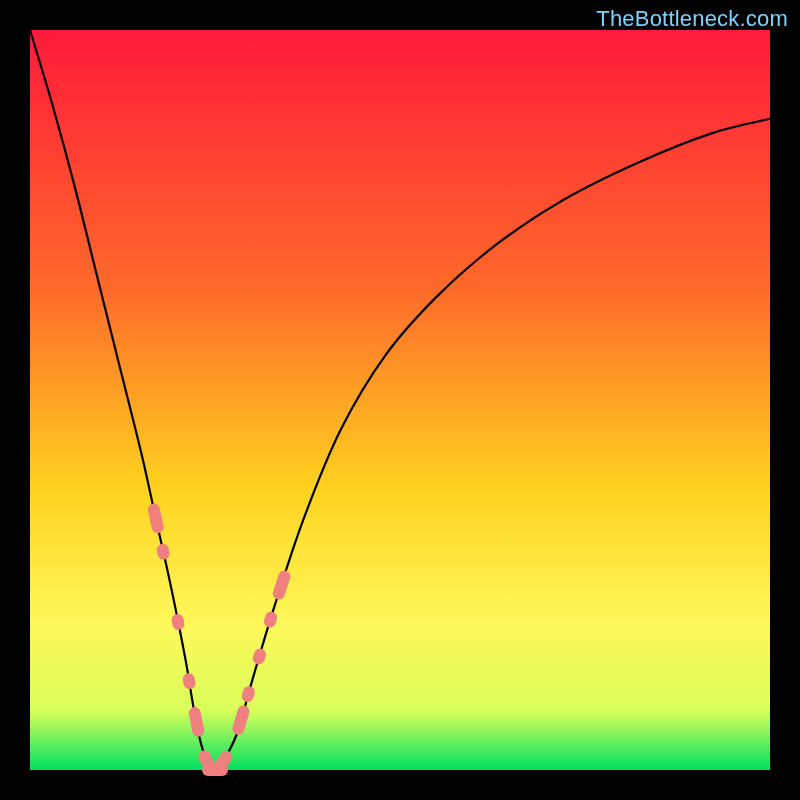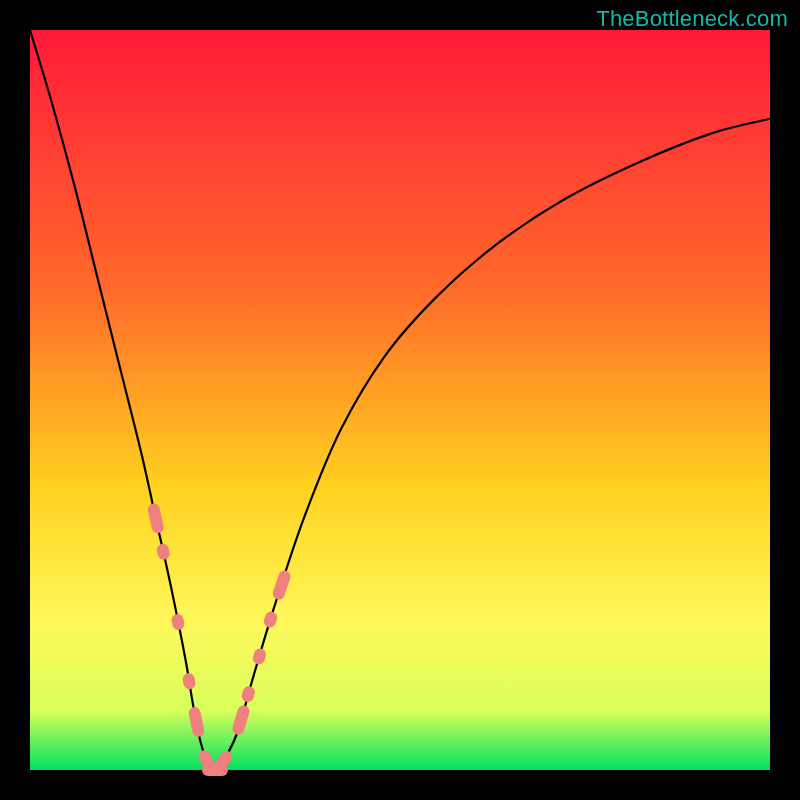--- a/index.html
+++ b/index.html
@@ -33,21 +33,21 @@
     position: absolute;
     left: 0; top: 0;
     width: 740px;
     height: 740px;
     overflow: visible;
   }
   .watermark {
     position: absolute;
     top: 6px;
     right: 12px;
-    color: #14b8a6;
+    color: #7dd3fc;
     font-size: 22px;
     letter-spacing: 0.2px;
     user-select: none;
   }
 </style>
 </head>
 <body>
 
 <div class="frame">
 

